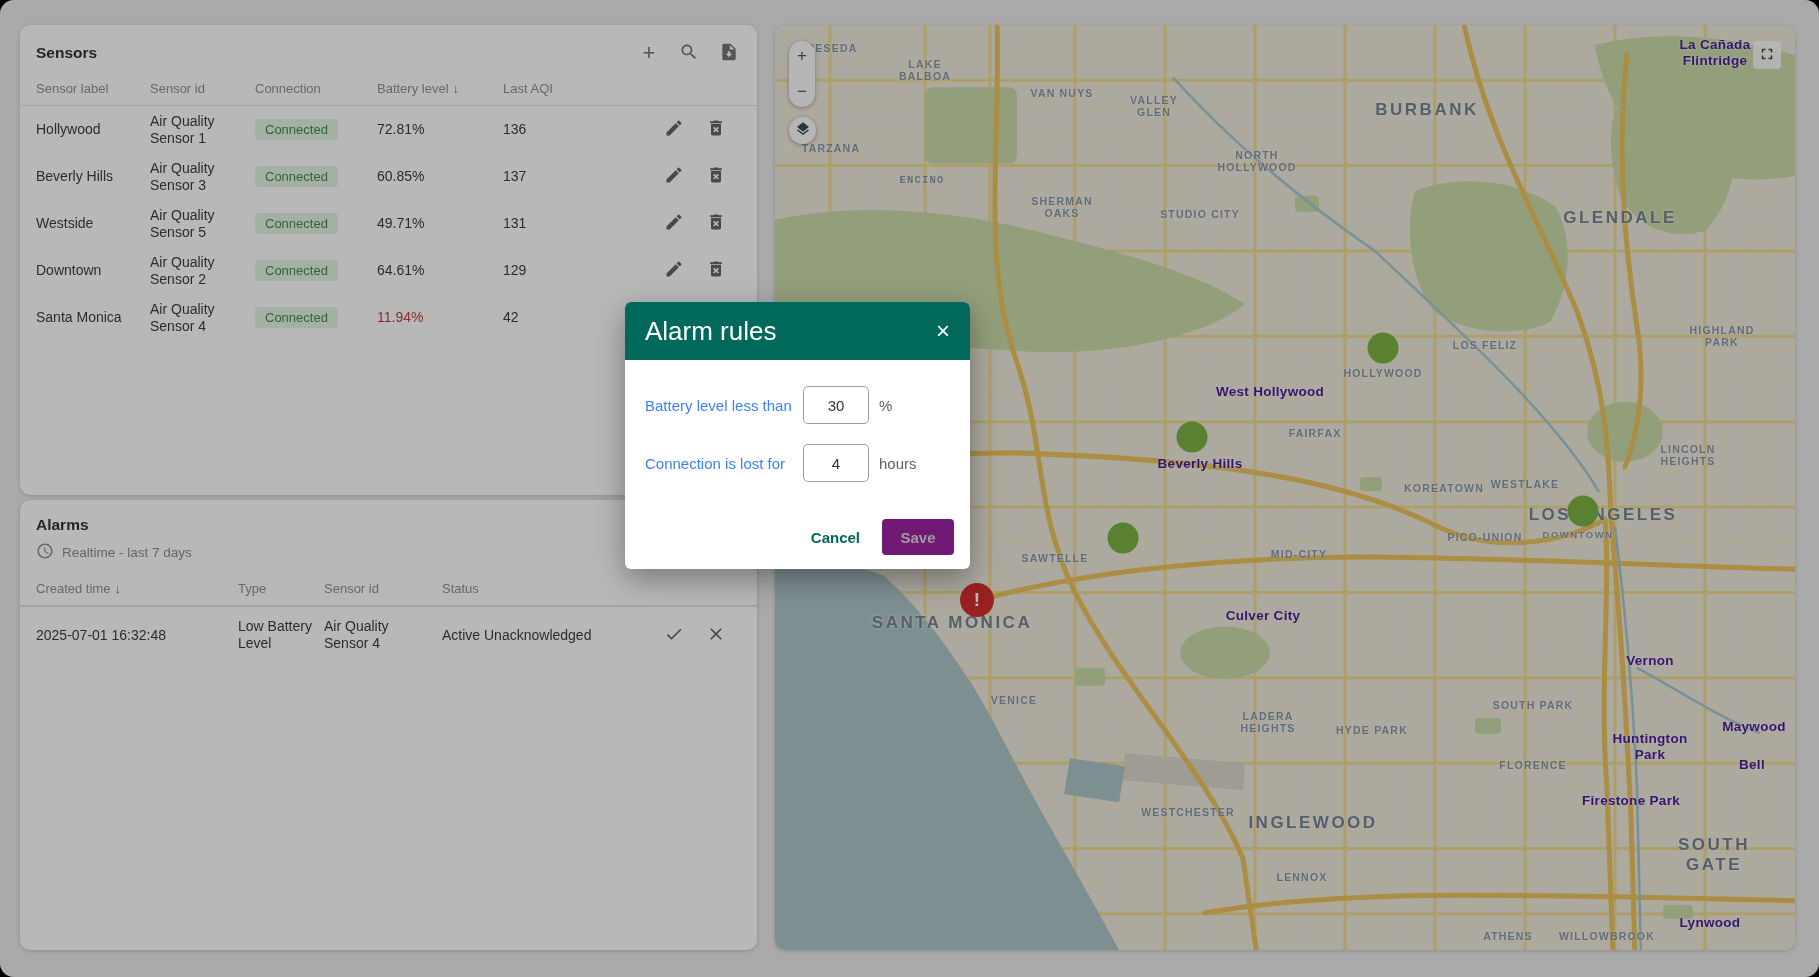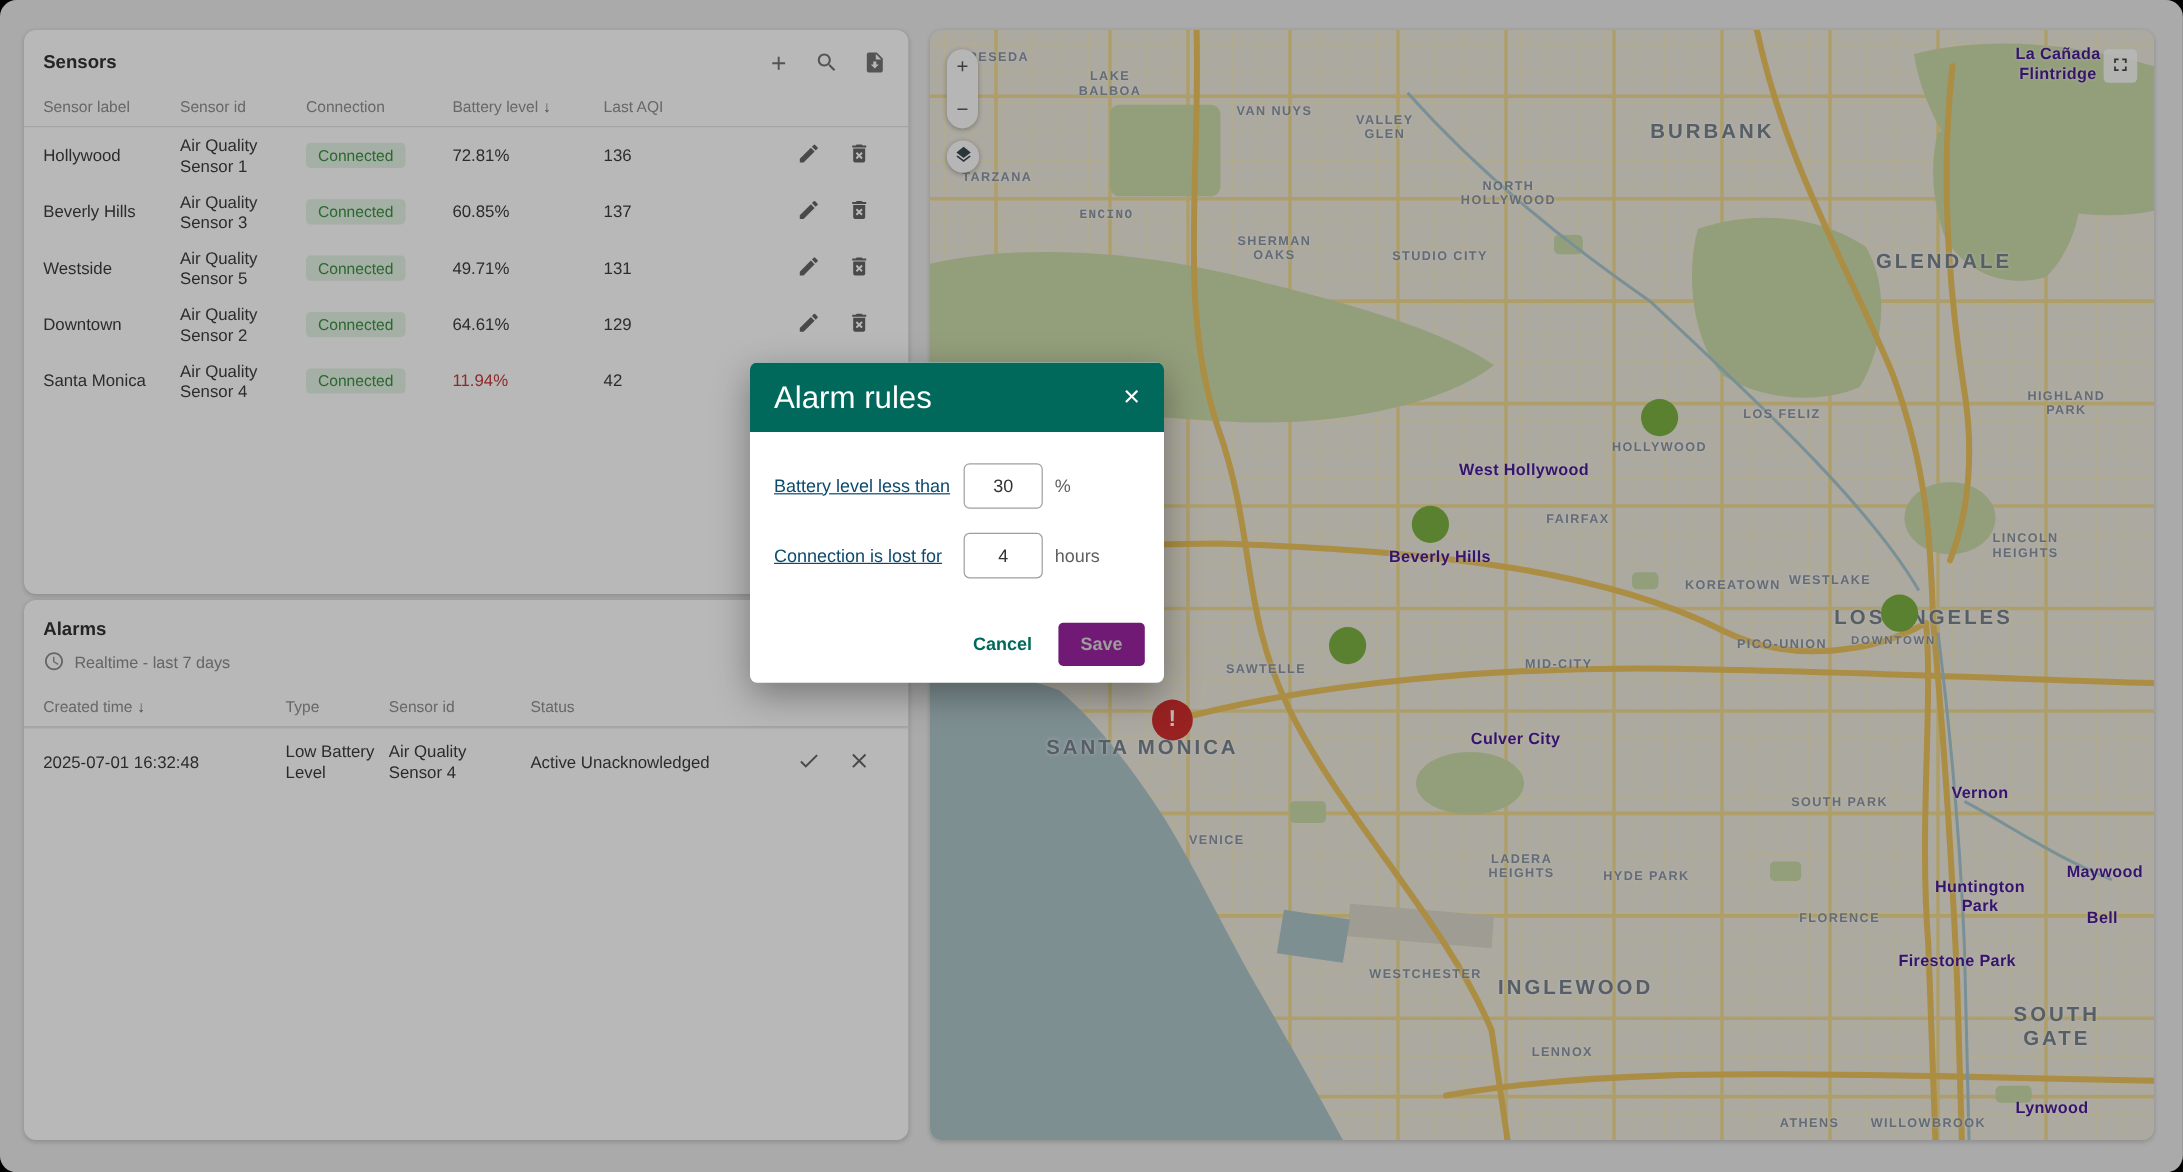--- a/index.html
+++ b/index.html
@@ -70,21 +70,21 @@
   .backdrop{position:absolute;inset:0;background:rgba(0,0,0,.28);z-index:50;}
   .modal{position:absolute;left:625px;top:302px;width:345px;height:267px;background:#fff;
     border-radius:6px;z-index:60;box-shadow:0 10px 30px rgba(0,0,0,.35);overflow:hidden;}
   .modal-head{height:58px;background:var(--accent,#00695c);display:flex;align-items:center;
     padding:0 20px;color:#fff;}
   .modal-title{font-size:26px;font-weight:400;}
   .modal-close{margin-left:auto;border:none;background:none;color:#fff;font-size:24px;
     cursor:pointer;line-height:22px;padding:0;}
   .modal-body{padding:26px 24px 0 20px;}
   .field-row{display:flex;align-items:center;margin-bottom:20px;height:38px;}
-  .field-label{font-size:15px;color:#0c4a6e;width:152px;flex:none;text-decoration:underline;}
+  .field-label{font-size:15px;color:#3b82f6;width:152px;flex:none;}
   .field-input{width:60px;height:34px;border:1px solid #9e9e9e;border-radius:5px;text-align:center;
     font-size:15px;color:#333;font-family:"Liberation Sans",sans-serif;margin-left:6px;}
   .field-unit{font-size:15px;color:#5f5f5f;margin-left:10px;}
   .modal-foot{position:absolute;right:16px;bottom:14px;display:flex;align-items:center;gap:22px;}
   .cancel-btn{border:none;background:none;color:var(--accent,#00695c);font-size:15px;
     font-weight:700;cursor:pointer;padding:0;}
   .save-btn{width:72px;height:36px;border:none;border-radius:4px;background:#701a75;
     color:#9d9d9d;font-size:15px;font-weight:700;cursor:default;}
 </style>
 </head>
@@ -452,21 +452,21 @@
         <div class="mlabel ml-lg" style="left: 177px; top: 598px;">SANTA MONICA</div>
         <div class="mlabel ml-md" style="left: 488px; top: 591px;">Culver City</div>
         <div class="mlabel ml-sm" style="left: 239px; top: 675px;">VENICE</div>
         <div class="mlabel ml-sm" style="left: 493px; top: 697px;">LADERA
 HEIGHTS</div>
         <div class="mlabel ml-sm" style="left: 597px; top: 705px;">HYDE PARK</div>
         <div class="mlabel ml-sm" style="left: 413px; top: 787px;">WESTCHESTER</div>
         <div class="mlabel ml-lg" style="left: 538px; top: 798px;">INGLEWOOD</div>
         <div class="mlabel ml-sm" style="left: 527px; top: 852px;">LENNOX</div>
         <div class="mlabel ml-md" style="left: 875px; top: 636px;">Vernon</div>
-        <div class="mlabel ml-sm" style="left: 758px; top: 644px; text-align: center;">SOUTH PARK</div>
+        <div class="mlabel ml-sm" style="left: 758px; top: 680px; text-align: center;">SOUTH PARK</div>
         <div class="mlabel ml-md" style="left: 979px; top: 702px;">Maywood</div>
         <div class="mlabel ml-md" style="left: 875px; top: 722px;">Huntington
 Park</div>
         <div class="mlabel ml-md" style="left: 977px; top: 740px;">Bell</div>
         <div class="mlabel ml-sm" style="left: 758px; top: 740px;">FLORENCE</div>
         <div class="mlabel ml-md" style="left: 856px; top: 776px;">Firestone Park</div>
         <div class="mlabel ml-lg" style="left: 939px; top: 830px;">SOUTH GATE</div>
         <div class="mlabel ml-md" style="left: 935px; top: 898px;">Lynwood</div>
         <div class="mlabel ml-sm" style="left: 733px; top: 911px;">ATHENS</div>
         <div class="mlabel ml-sm" style="left: 832px; top: 911px;">WILLOWBROOK</div>

